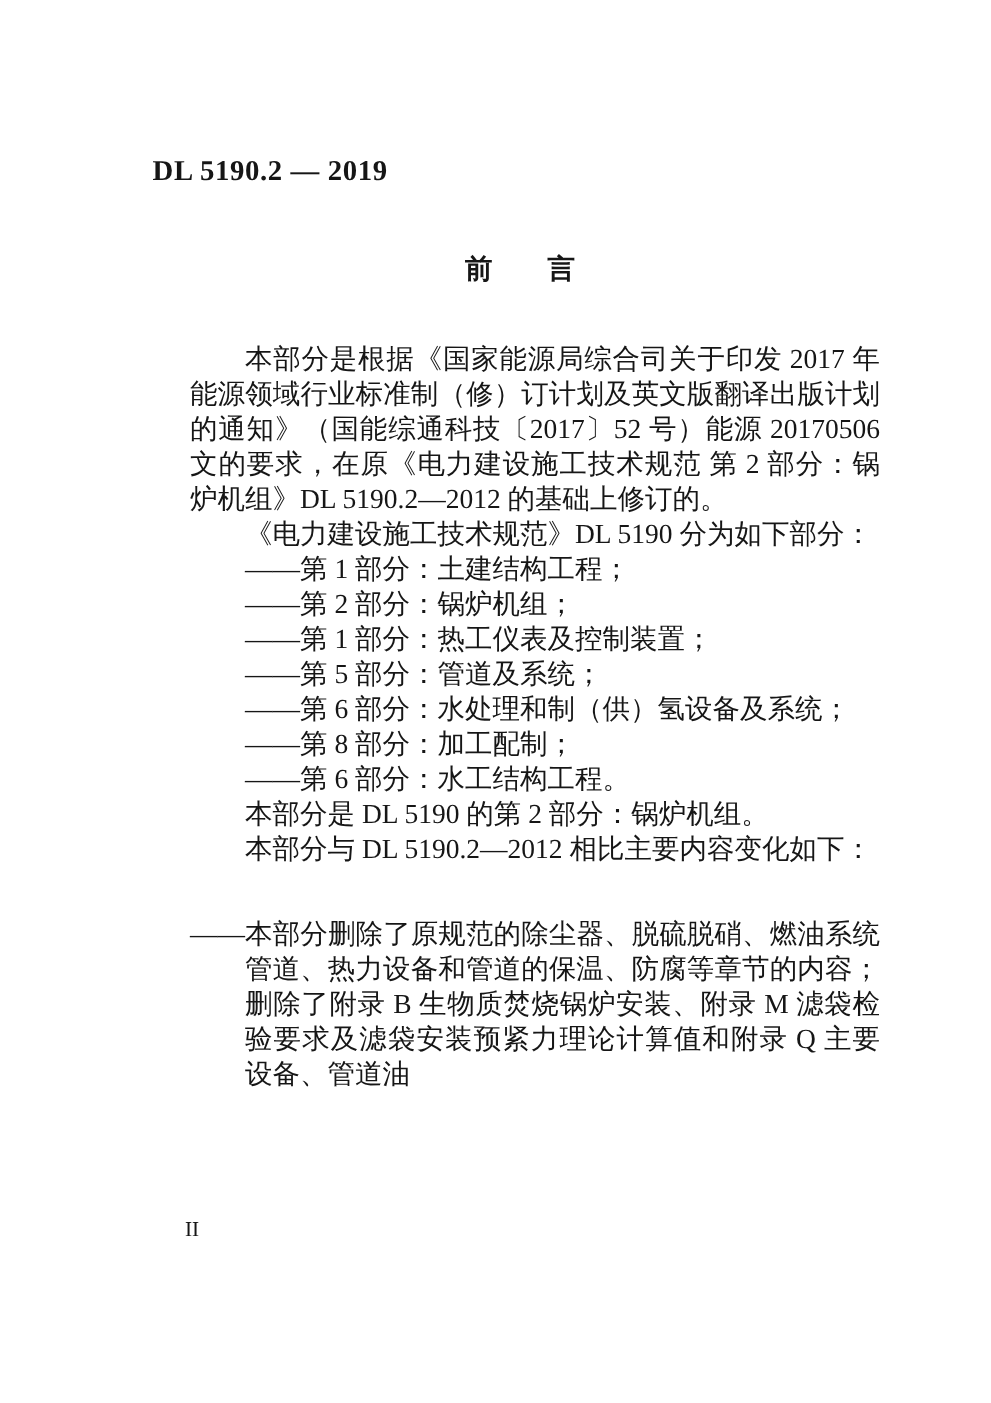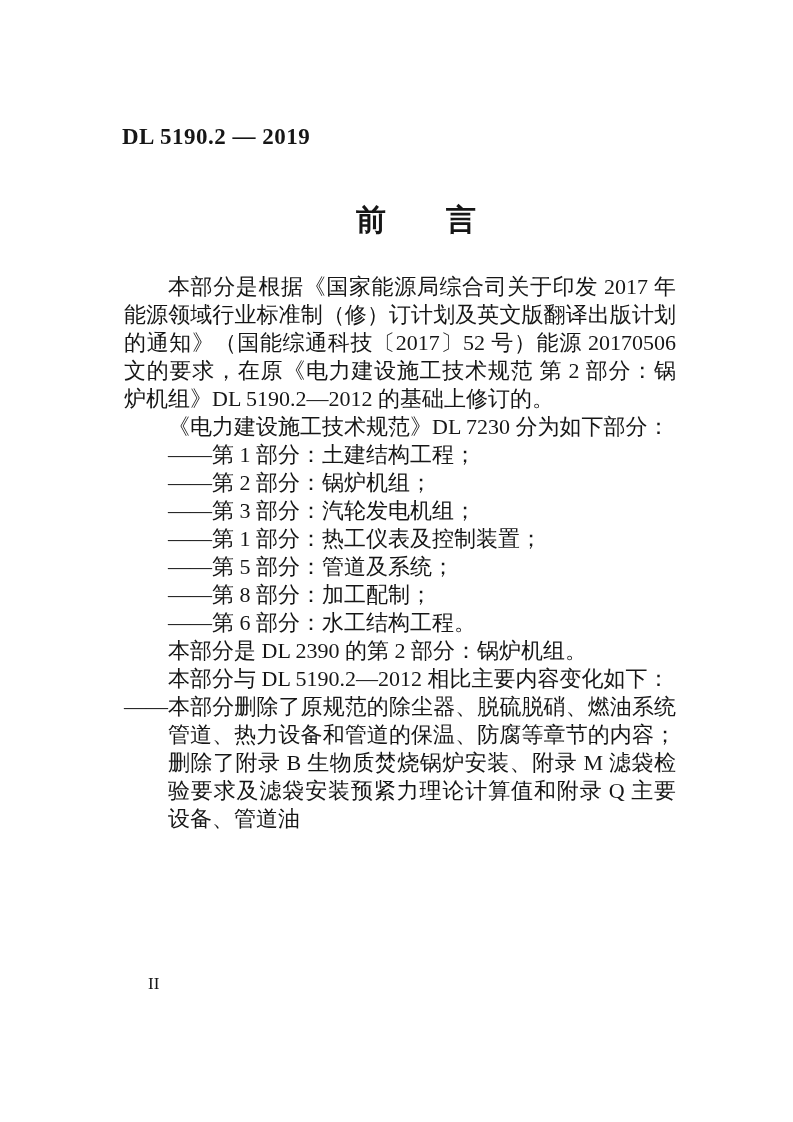--- a/index.html
+++ b/index.html
@@ -25,44 +25,45 @@
     font-weight: bold;
     letter-spacing: 0.5px;
     white-space: nowrap;
   }
   .page-title {
     position: absolute;
     left: 140px;
     width: 552px;
     top: 200px;
     text-align: center;
-    font-size: 30px;
+    font-size: 22px;
     font-weight: bold;
     white-space: pre;
   }
   .body-text {
     position: absolute;
-    left: 124px;
+    left: 152px;
     top: 273px;
     width: 552px;
     font-size: 22px;
     line-height: 28px;
     text-align: justify;
   }
   .body-text p {
     margin: 0;
     padding: 0;
     text-indent: 2em;
   }
   .part-item {
     text-indent: 2em;
   }
   .change-item {
     padding-left: 2em;
     text-indent: -2em;
+    margin-top: 40px;
   }
   .page-number {
     position: absolute;
     left: 148px;
     top: 974px;
     font-size: 17px;
   }
 </style>
 </head>
 <body>
@@ -70,33 +71,33 @@
 <div class="page">
 
   <div class="standard-number">DL 5190.2 — 2019</div>
 
   <div class="page-title">前　　言</div>
 
   <div class="body-text">
 
     <p>本部分是根据《国家能源局综合司关于印发 2017 年能源领域行业标准制（修）订计划及英文版翻译出版计划的通知》（国能综通科技〔2017〕52 号）能源 20170506 文的要求，在原《电力建设施工技术规范 第 2 部分：锅炉机组》DL 5190.2—2012 的基础上修订的。</p>
 
-    <p>《电力建设施工技术规范》DL 7230 分为如下部分：</p>
+    <p>《电力建设施工技术规范》DL 5190 分为如下部分：</p>
 
     <div>
       <div class="part-item">——第 1 部分：土建结构工程；</div>
       <div class="part-item">——第 2 部分：锅炉机组；</div>
-      <div class="part-item">——第 3 部分：汽轮发电机组；</div>
       <div class="part-item">——第 1 部分：热工仪表及控制装置；</div>
       <div class="part-item">——第 5 部分：管道及系统；</div>
+      <div class="part-item">——第 6 部分：水处理和制（供）氢设备及系统；</div>
       <div class="part-item">——第 8 部分：加工配制；</div>
       <div class="part-item">——第 6 部分：水工结构工程。</div>
     </div>
 
-    <p>本部分是 DL 2390 的第 2 部分：锅炉机组。</p>
+    <p>本部分是 DL 5190 的第 2 部分：锅炉机组。</p>
 
 
     <p>本部分与 DL 5190.2—2012 相比主要内容变化如下：</p>
 
     <div>
       <div class="change-item">——本部分删除了原规范的除尘器、脱硫脱硝、燃油系统管道、热力设备和管道的保温、防腐等章节的内容；删除了附录 B 生物质焚烧锅炉安装、附录 M 滤袋检验要求及滤袋安装预紧力理论计算值和附录 Q 主要设备、管道油</div>
     </div>
 
   </div>
 

